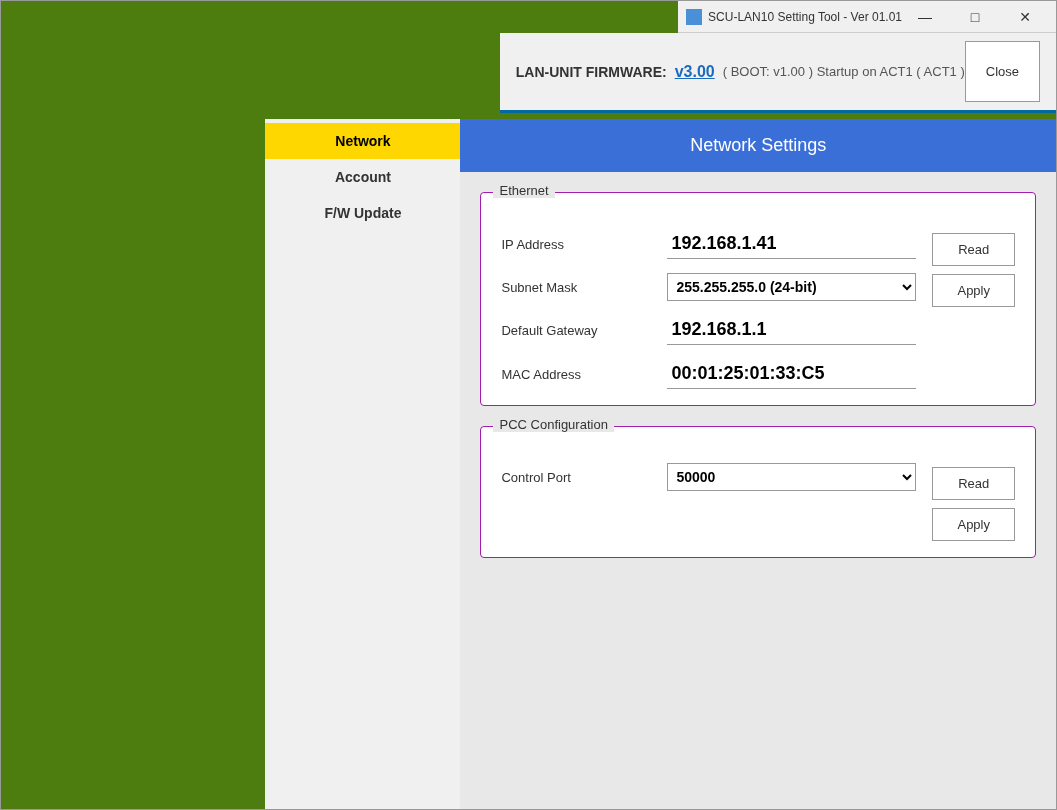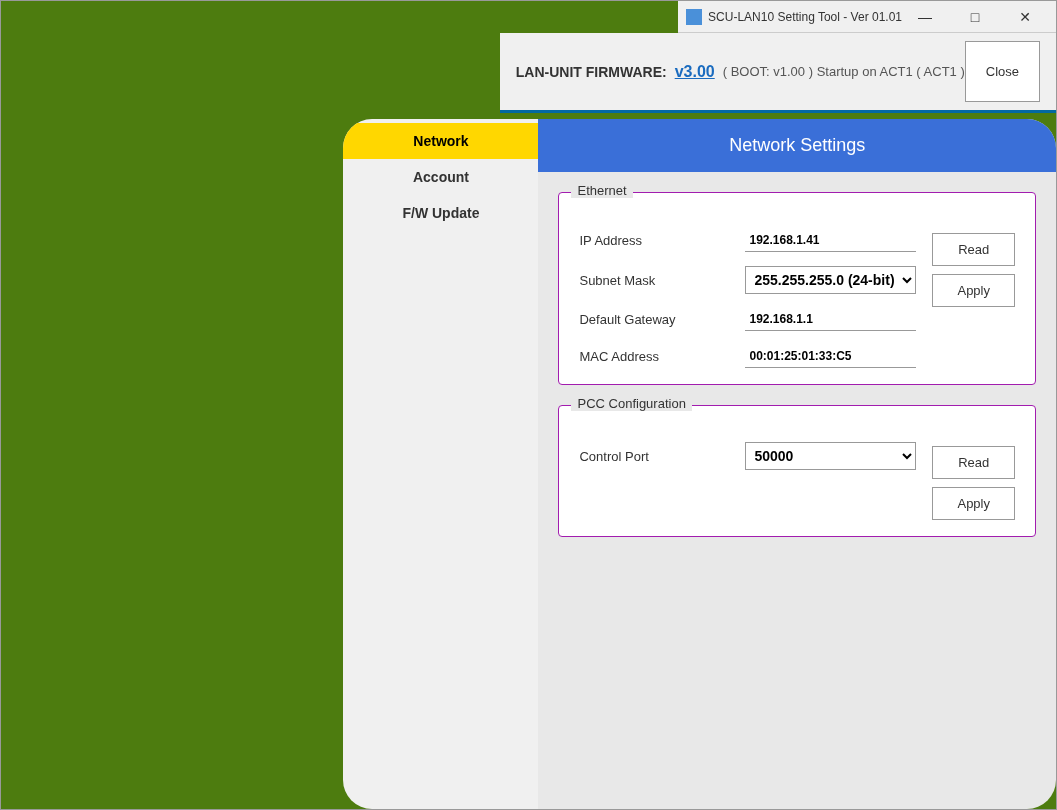--- a/index.html
+++ b/index.html
@@ -88,21 +88,20 @@
     }
     .green-bar {
       height: 6px;
       background: #00cc00;
       flex-shrink: 0;
     }
     .main-content {
       display: flex;
       flex: 1;
       overflow: hidden;
-      border-radius: 29px;
     }
     .sidebar {
       width: 195px;
       background: #f0f0f0;
       flex-shrink: 0;
       padding-top: 4px;
     }
     .sidebar-item {
       padding: 10px 16px;
       font-size: 14px;
@@ -176,21 +175,21 @@
       width: 150px;
       font-size: 13px;
       color: #333;
       flex-shrink: 0;
     }
     .field-input {
       flex: 1;
       border: none;
       border-bottom: 1px solid #999;
       padding: 4px 4px;
-      font-size: 12px;
+      font-size: 18px;
       font-weight: bold;
       background: transparent;
       outline: none;
       max-width: 340px;
     }
     .field-select {
       flex: 1;
       border: 1px solid #999;
       padding: 4px 4px;
       font-size: 14px;

